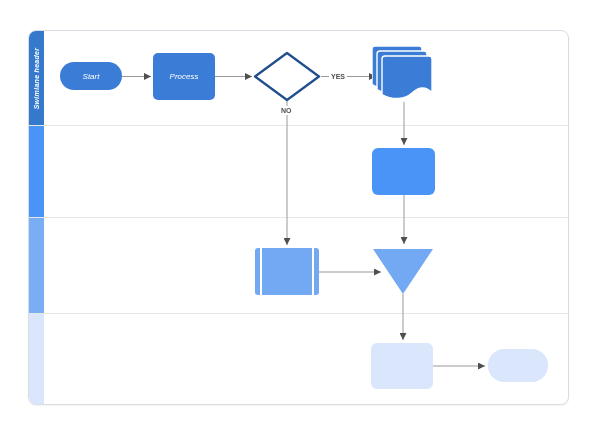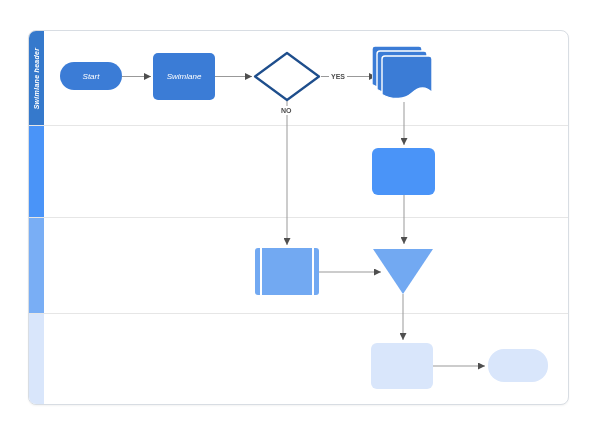--- a/index.html
+++ b/index.html
@@ -90,21 +90,21 @@
       <path d="M403,294 V340" marker-end="url(#arr)"></path>
       <path d="M433,366 H485" marker-end="url(#arr)"></path>
     </g>
   </svg>
 
   <div class="shape start" style="background: rgb(59, 124, 214);">
     <span class="shape-label">Start</span>
   </div>
 
   <div class="shape process" style="background: rgb(59, 124, 214);">
-    <span class="shape-label">Swimlane</span>
+    <span class="shape-label">Process</span>
   </div>
 
   <svg class="decision-svg" width="68" height="51" viewBox="0 0 68 51">
     <polygon points="34,2 66,25.5 34,49 2,25.5" stroke-width="2.2" stroke-linejoin="round" stroke="#1e4e8c" fill="#ffffff"></polygon>
   </svg>
 
   <svg class="multidoc-svg" width="61" height="57" viewBox="0 0 61 57">
     <g stroke="#ffffff" stroke-width="1.4" stroke-linejoin="round">
       <path d="M3,0 L47,0 Q50,0 50,3 L50,36.5 C44,30.5 37,30.5 30,37 C23,43.5 11,44.5 0,38.5 L0,3 Q0,0 3,0 Z" fill="#3b7cd6"></path>
       <path d="M8,5 L52,5 Q55,5 55,8 L55,41.5 C49,35.5 42,35.5 35,42 C28,48.5 16,49.5 5,43.5 L5,8 Q5,5 8,5 Z" fill="#3b7cd6"></path>

